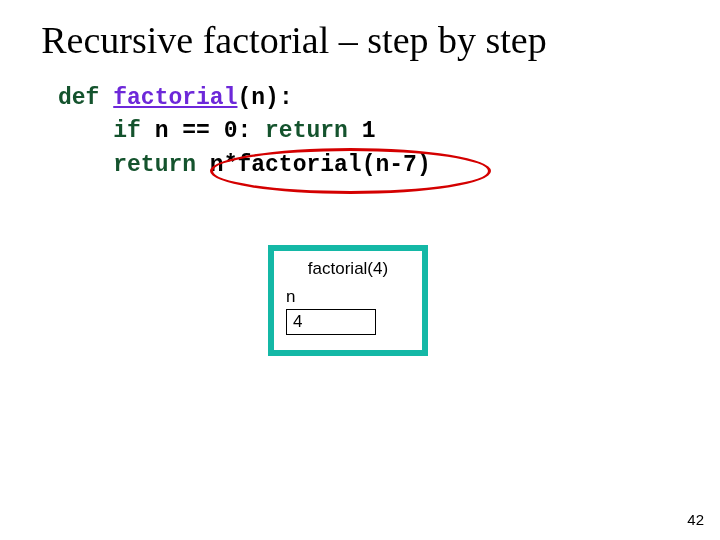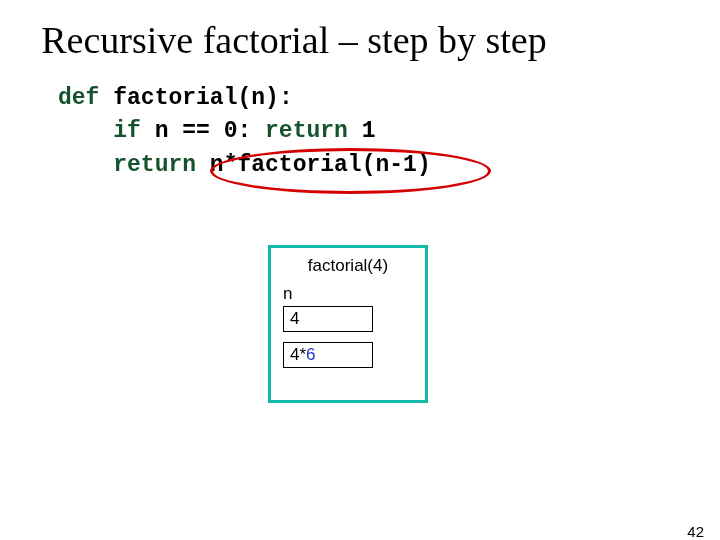--- a/index.html
+++ b/index.html
@@ -27,38 +27,38 @@
     top: 82px;
     left: 58px;
     font-family: "Courier New", Courier, monospace;
     font-size: 23px;
     font-weight: bold;
     line-height: 1.45;
     color: #000;
     white-space: pre;
   }
   .kw { color: #14532d; }  
-  .fn { color: #000000; }  
+  .fn { color: #6d28d9; text-decoration: underline; }  
   .tok { color: #000; }
   .ellipse {
     position: absolute;
     border: 3px solid #d40000;
     border-radius: 50%;
     pointer-events: none;
   }
   .stack-frame {
     position: absolute;
     top: 245px;
     left: 268px;
     width: 160px;
-    border: 3px solid #14b8a6;
+    border: 6px solid #14b8a6;
     background: #fff;
     font-family: Arial, Helvetica, sans-serif;
     font-size: 17px;
-    padding: 4px 8px 22px 8px;
+    padding: 4px 8px 5px 8px;
     box-sizing: border-box;
   }
   .frame-title {
     text-align: center;
     margin: 4px 0 8px 0;
   }
   .frame-label {
     margin: 0 0 2px 4px;
   }
   .frame-box {
@@ -66,40 +66,37 @@
     padding: 2px 6px;
     width: 76px;
     margin-left: 4px;
     margin-bottom: 10px;
   }
   .frame-box.small { width: 76px; }
   .ret-six { color: #2233cc; }
   .page-num {
     position: absolute;
     right: 16px;
-    bottom: 0;
+    bottom: 12px;
     font-family: Arial, Helvetica, sans-serif;
     font-size: 15px;
     color: #000;
     margin-top: 32px;
   }
 </style>
 </head>
 <body>
 
 <div class="slide-title">Recursive factorial – step by step</div>
 
 <div class="code-area"><span class="kw">def</span> <span class="fn">factorial</span><span class="tok">(</span><span class="tok">n</span><span class="tok">):</span>
     <span class="kw">if</span><span class="tok"> n == 0: </span><span class="kw">return</span><span class="tok"> 1</span>
-    <span class="kw">return</span><span class="tok"> n*factorial(n-1)</span></div>
+    <span class="kw">return</span><span class="tok"> n*factorial(n-7)</span></div>
 
 <div class="ellipse" style="top:148px; left:210px; width:275px; height:40px;"></div>
 
 <div class="stack-frame">
   <div class="frame-title">factorial(4)</div>
   <div class="frame-label">n</div>
   <div class="frame-box small">4</div>
-  <div class="frame-box small">
-    <span>4*</span><span class="ret-six">6</span>
-  </div>
 </div>
 
 <div class="page-num">42</div>
 
 </body></html>

